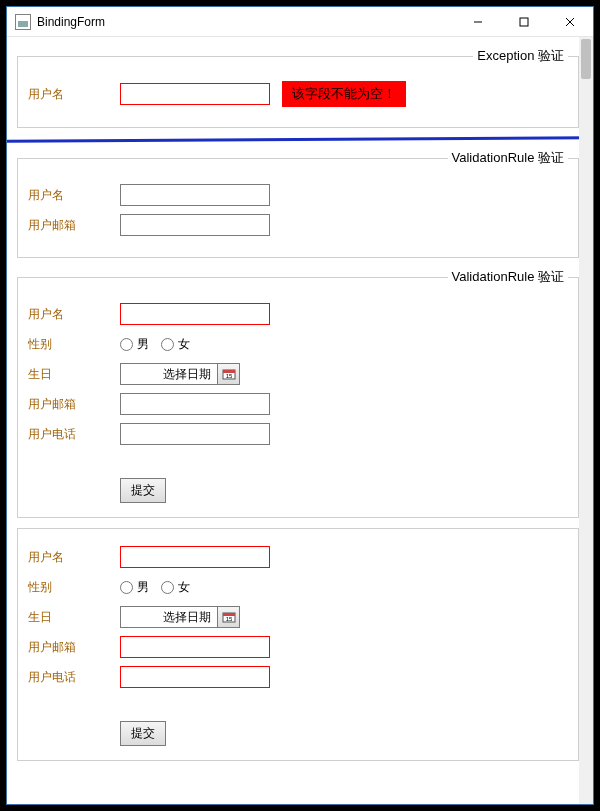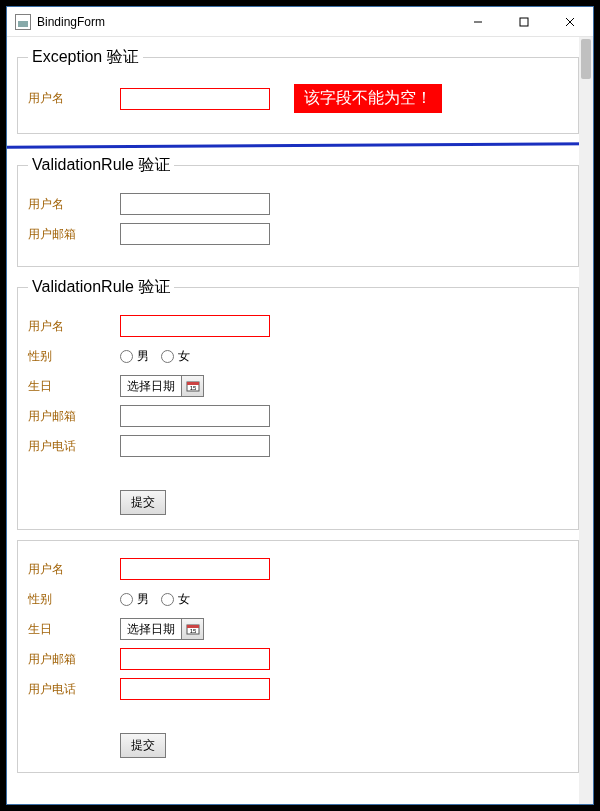--- a/index.html
+++ b/index.html
@@ -57,22 +57,23 @@
     overflow: hidden;
     position: relative;
   }
   fieldset.group {
     border: 1px solid #cfcfcf;
     margin: 4px 4px 10px 4px;
     padding: 10px 10px 14px 10px;
   }
   fieldset.group > legend {
     padding: 0 4px;
-    font-size: 16px;
+    font-size: 13px;
     color: #000;
+    text-align: right;
   }
   .row {
     display: flex;
     align-items: center;
     margin: 6px 0;
     min-height: 24px;
   }
   .row .label {
     width: 92px;
     color: #a16207;
@@ -81,42 +82,43 @@
     height: 22px;
     border: 1px solid #7a7a7a;
     padding: 2px 4px;
     font-family: inherit;
     font-size: 12px;
     background: #fff;
   }
   .txt.w150 { width: 150px; }
   .txt.err { border: 1px solid #ff0000; }
   .err-badge {
-    margin-left: 24px;
+    margin-left: 12px;
     background: #ff0000;
-    color: #ffffff;
+    color: #000000;
     padding: 4px 10px;
-    font-size: 16px;
+    font-size: 13px;
     white-space: nowrap;
   }
   .hr-blue {
     height: 0;
     border-top: 3px solid #1a2fbf;
     margin: 8px -6px 8px -6px;
     transform: rotate(-0.35deg);
   }
   .radio-row { display: flex; align-items: center; gap: 12px; }
   .radio-item { display: flex; align-items: center; gap: 4px; }
   .radio-item input { margin: 0; }
   .datepick {
     display: inline-flex;
     align-items: center;
     border: 1px solid #7a7a7a;
     height: 22px;
     background: #fff;
+    padding-left: 36px;
   }
   .datepick .dp-text {
     padding: 0 6px;
     color: #000;
     font-size: 12px;
   }
   .datepick .dp-btn {
     width: 22px; height: 20px;
     border-left: 1px solid #7a7a7a;
     background: linear-gradient(#f5f5f5,#dcdcdc);

